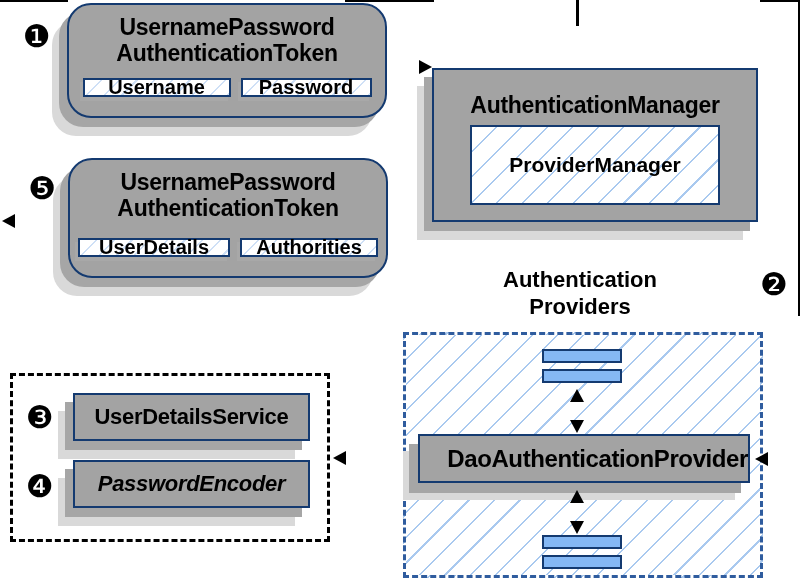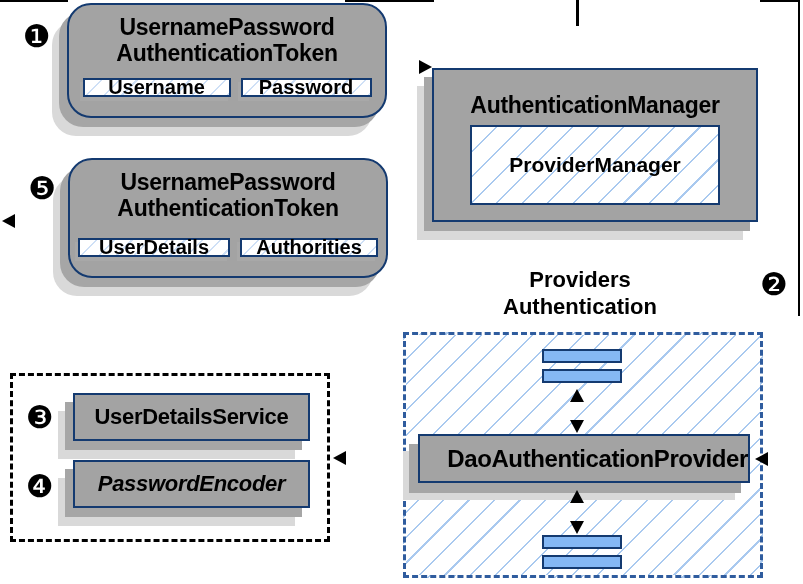--- a/index.html
+++ b/index.html
@@ -114,22 +114,22 @@
       <div class="field" style="width:138px;">Authorities</div>
     </div>
   </div>
 
   <div class="box z2" style="left:432px;top:68px;width:326px;height:154px;">
     <div style="text-align:center;font-weight:bold;font-size:23px;margin-top:22px;letter-spacing:-0.3px;">AuthenticationManager</div>
     <div class="hatch-box" style="left:36px;top:55px;width:250px;height:80px;">ProviderManager</div>
   </div>
 
   <div class="plain-label" style="left:455px;top:266px;width:250px;font-size:22px;line-height:27px;">
+    <div>Authentication</div>
     <div>Providers</div>
-    <div>Authentication</div>
   </div>
 
   <div class="providers-hatch z1" style="left:403px;top:332px;width:360px;height:246px;"></div>
 
   <div class="mini-bar z2" style="left:542px;top:349px;"></div>
   <div class="mini-bar z2" style="left:542px;top:369px;"></div>
 
   <div class="mini-bar z2" style="left:542px;top:535px;"></div>
   <div class="mini-bar z2" style="left:542px;top:555px;"></div>
 

